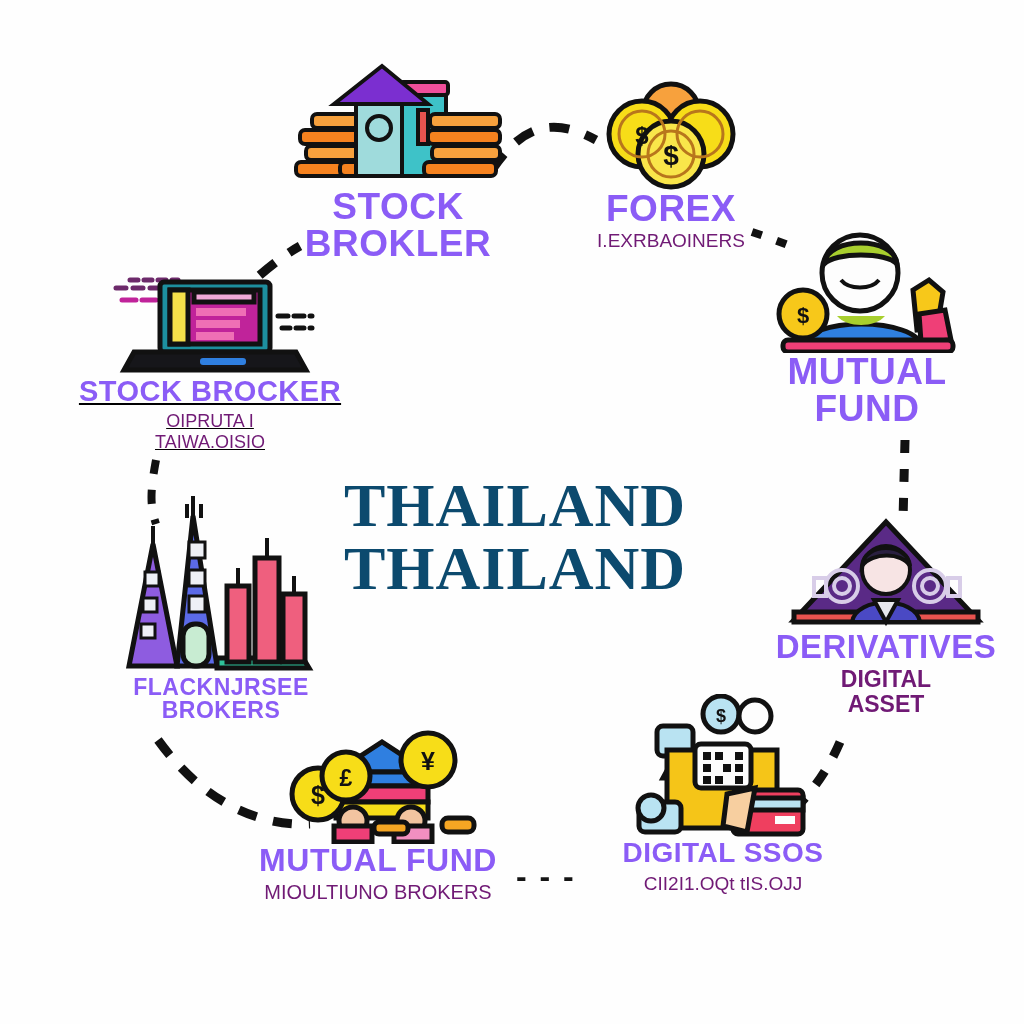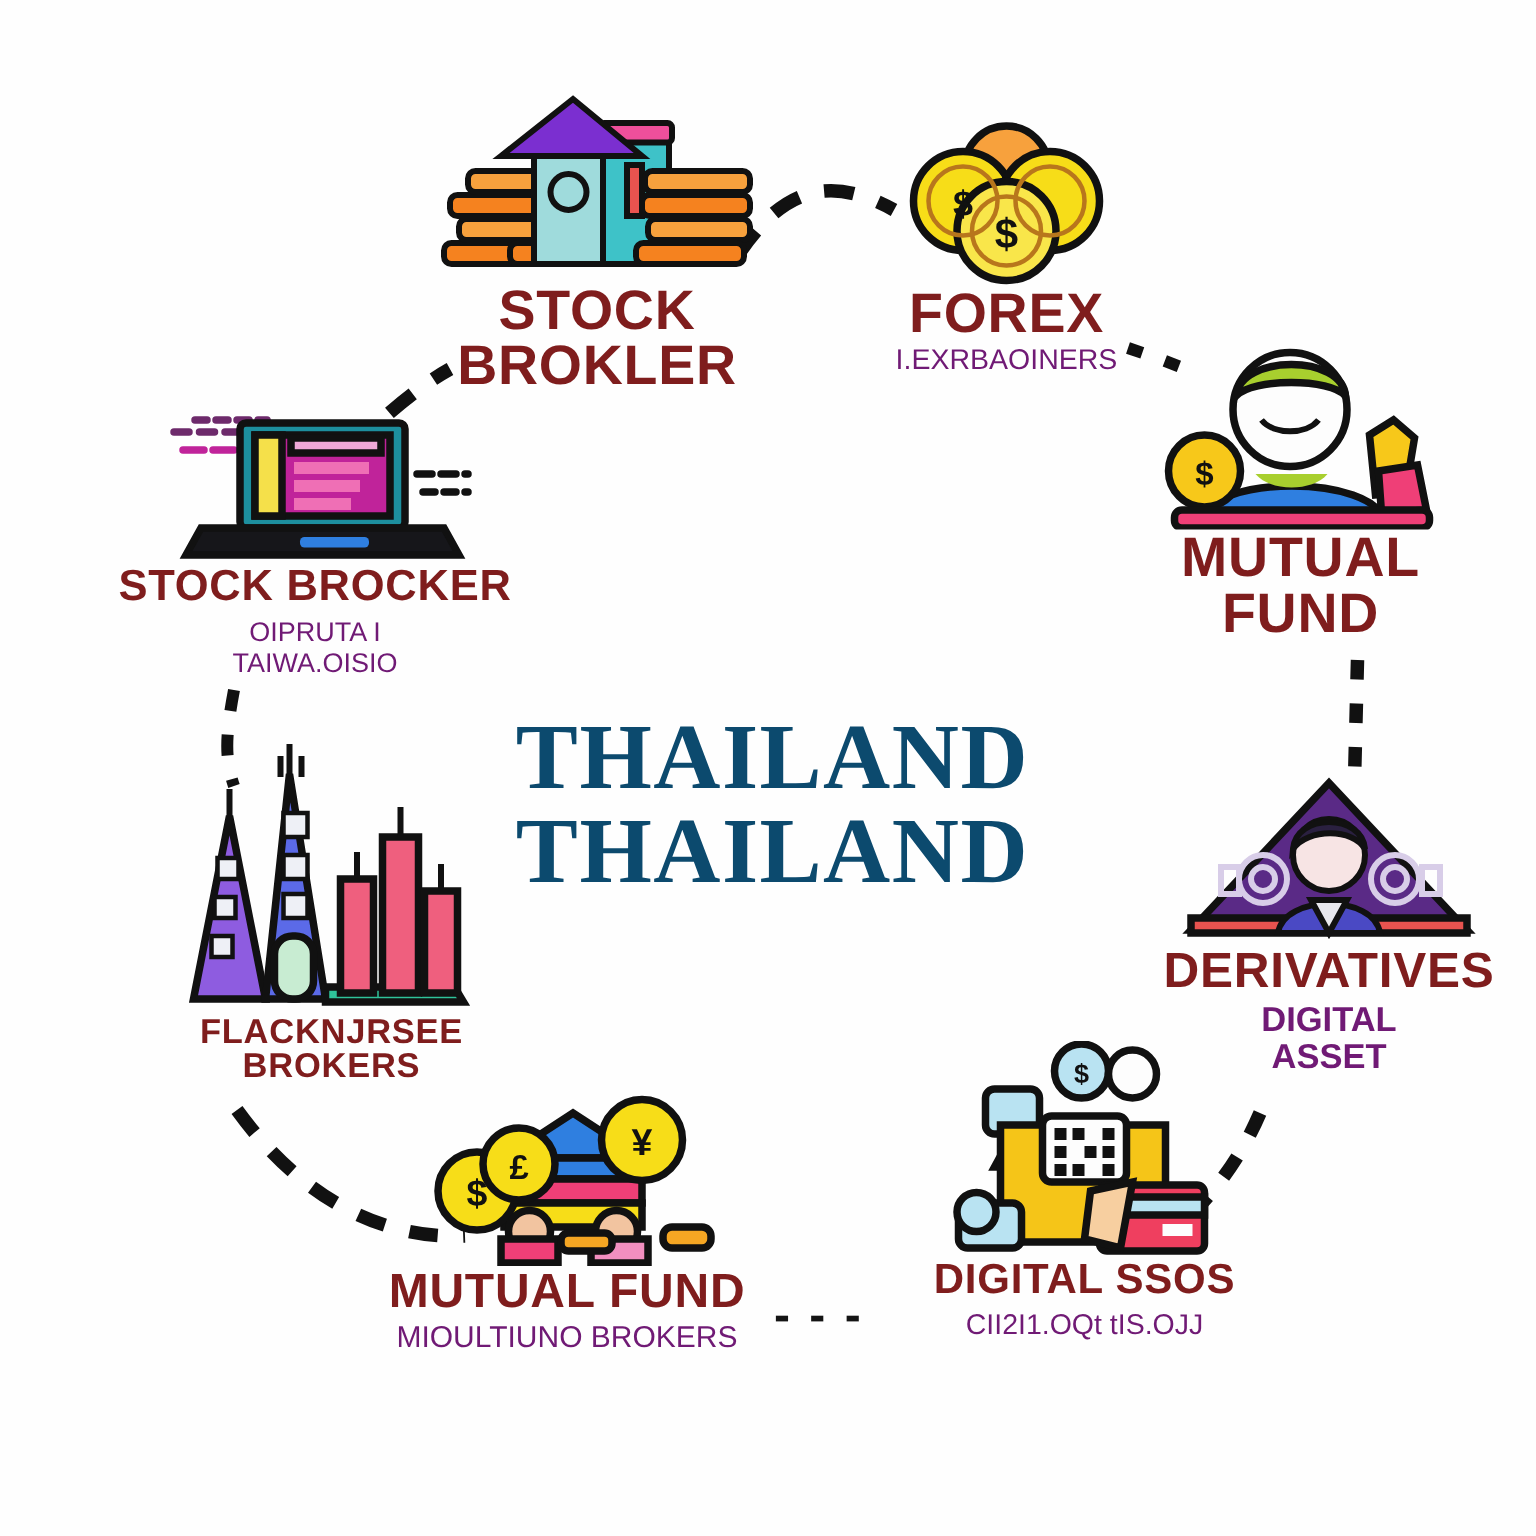--- a/index.html
+++ b/index.html
@@ -38,21 +38,21 @@
     position: relative;
     display: block;
   }
   .labels {
     text-align: center;
     line-height: 1.0;
   }
   .title {
     font-family: "Liberation Sans", sans-serif;
     font-weight: bold;
-    color: #7f1d1d;
+    color: #8b5cf6;
     letter-spacing: 0.5px;
     white-space: pre-line;
   }
   .subtitle {
     font-family: "Liberation Sans", sans-serif;
     font-weight: normal;
     color: #701a75;
     white-space: pre-line;
   }
   .subtitle.bold { font-weight: bold; }
@@ -70,21 +70,21 @@
     line-height: 1.02;
     color: #0c4a6e;
     letter-spacing: 1px;
     white-space: pre-line;
   }
 
   
   #node-stock-broker-house { left: 268px; top: 58px;  width: 260px; }
   #node-forex              { left: 556px; top: 78px;  width: 230px; }
   #node-mutual-fund-top    { left: 732px; top: 228px; width: 270px; }
-  #node-stock-broker-left  { left: 50px;  top: 262px; width: 320px; }
+  #node-stock-broker-left  { left: 50px;  top: 262px; width: 320px; text-decoration: underline; }
   #node-derivatives        { left: 752px; top: 508px; width: 268px; }
   #node-brokers-left       { left: 76px;  top: 494px; width: 290px; }
   #node-mutual-fund-bottom { left: 218px; top: 726px; width: 320px; }
   #node-digital-assets     { left: 578px; top: 694px; width: 290px; }
 
   #node-stock-broker-house .title { font-size: 37px; }
   #node-forex .title { font-size: 37px; }
   #node-forex .subtitle { font-size: 19px; margin-top: 4px; }
   #node-mutual-fund-top .title { font-size: 37px; }
   #node-stock-broker-left .title { font-size: 29px; }

